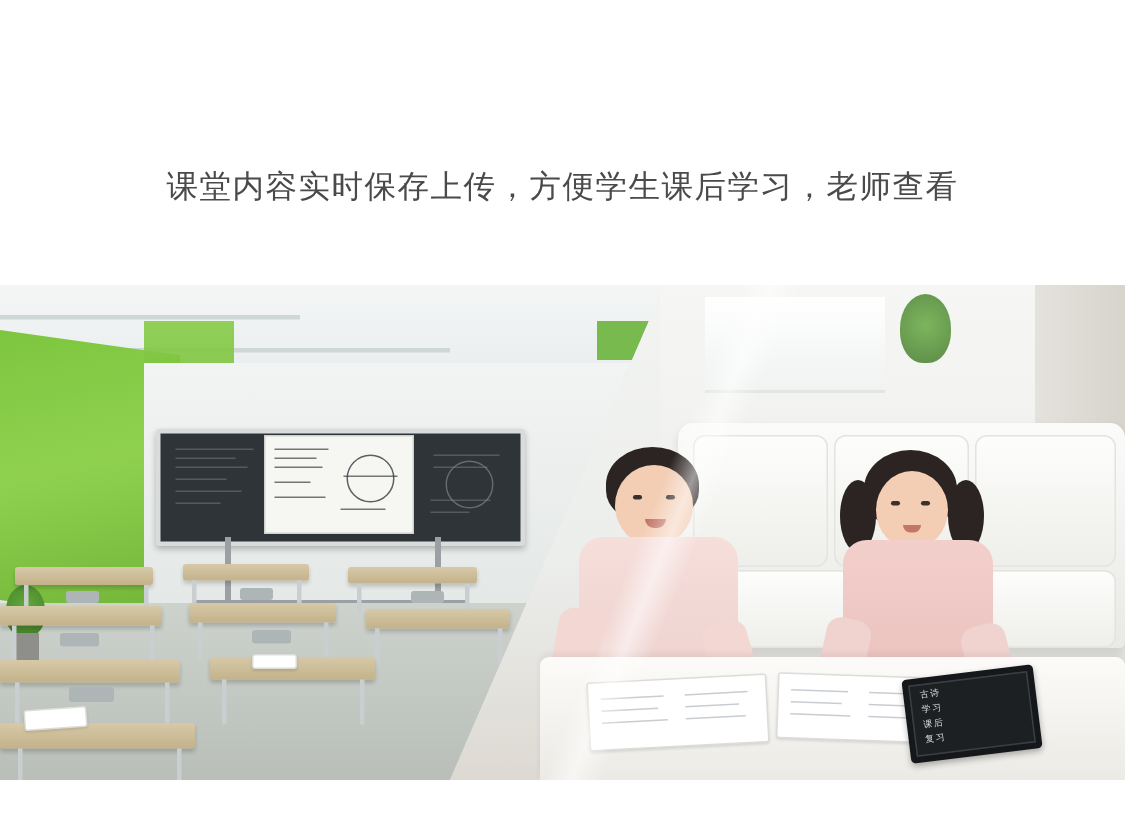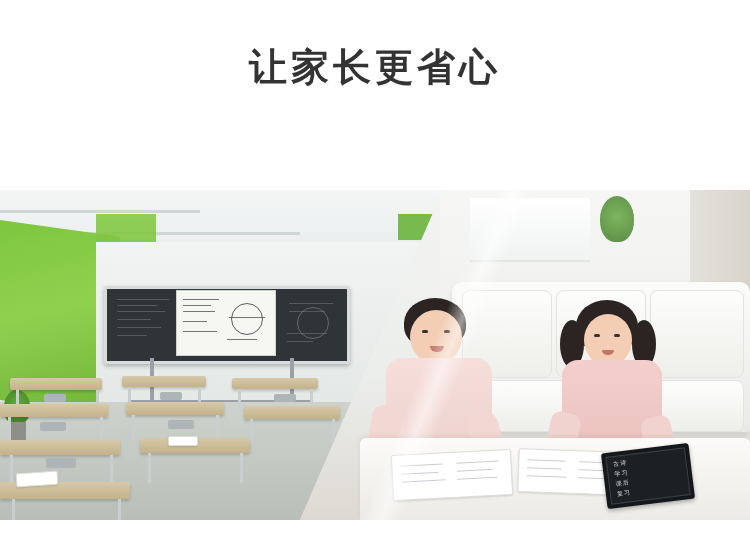--- a/index.html
+++ b/index.html
@@ -320,21 +320,21 @@
     width: 750px; height: 30px;
     background: #ffffff;
   }
 </style>
 </head>
 <body>
 
 <div class="page">
 
   <div class="text-block">
-    <div class="headline">让家长更省心</div>
+    <div class="subhead">课堂内容实时保存上传，方便学生课后学习，老师查看</div>
   </div>
 
   <div class="photo">
 
     <div class="classroom">
       <div class="ceiling"></div>
       <div class="ceiling-strip" style="top:20px;left:0;width:200px;"></div>
       <div class="ceiling-strip" style="top:42px;left:40px;width:260px;"></div>
       <div class="ceiling-strip" style="top:58px;left:120px;width:300px;"></div>
 

